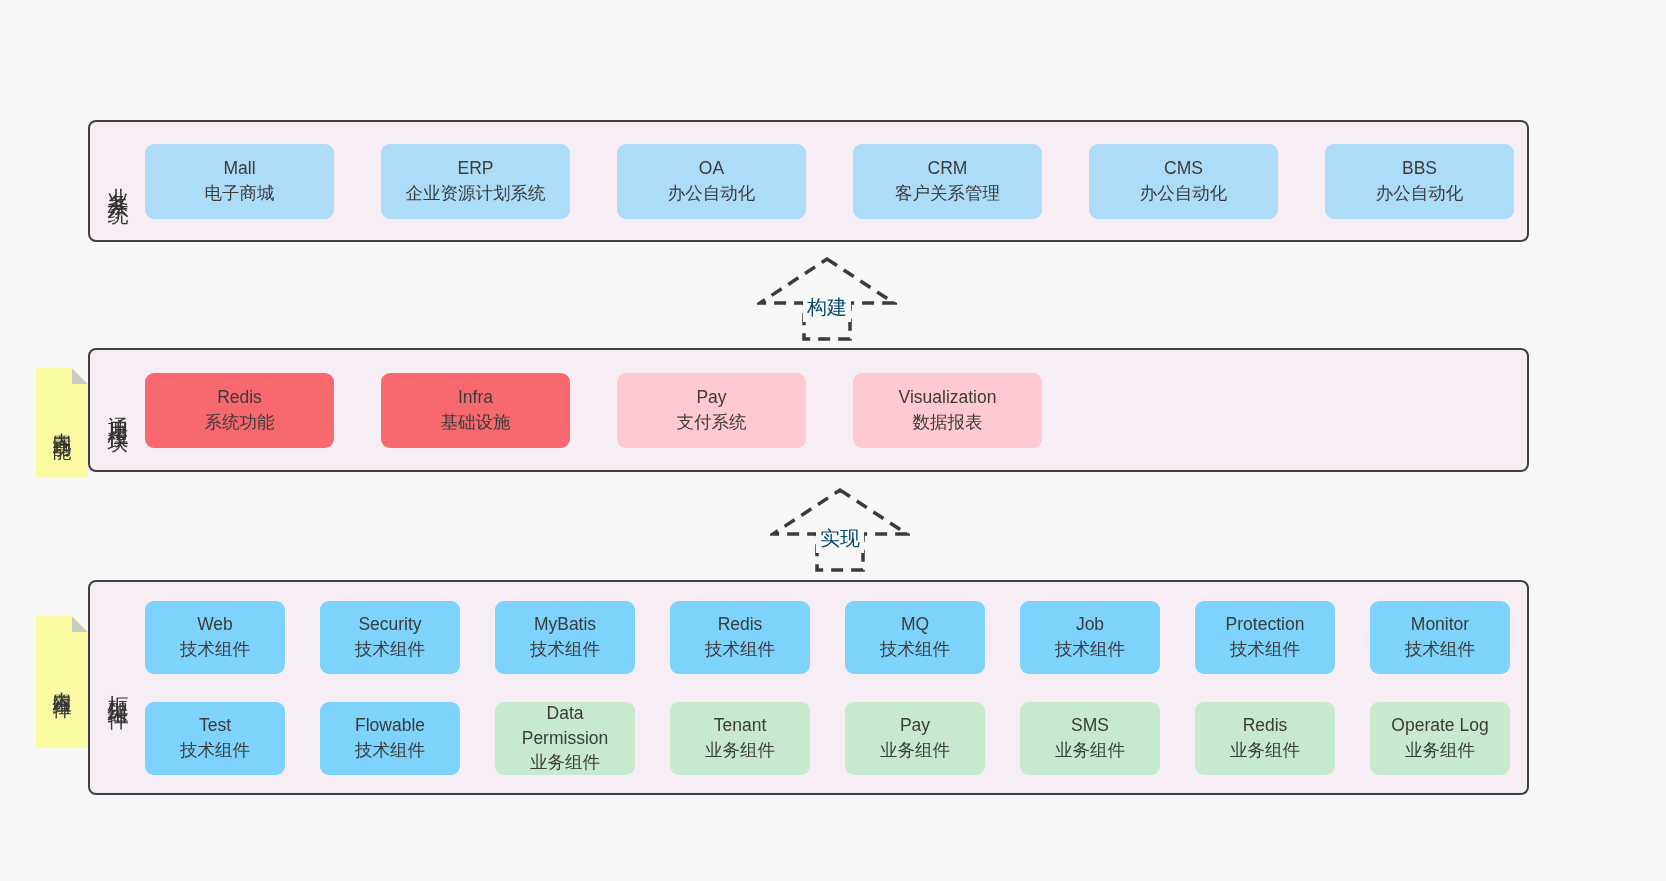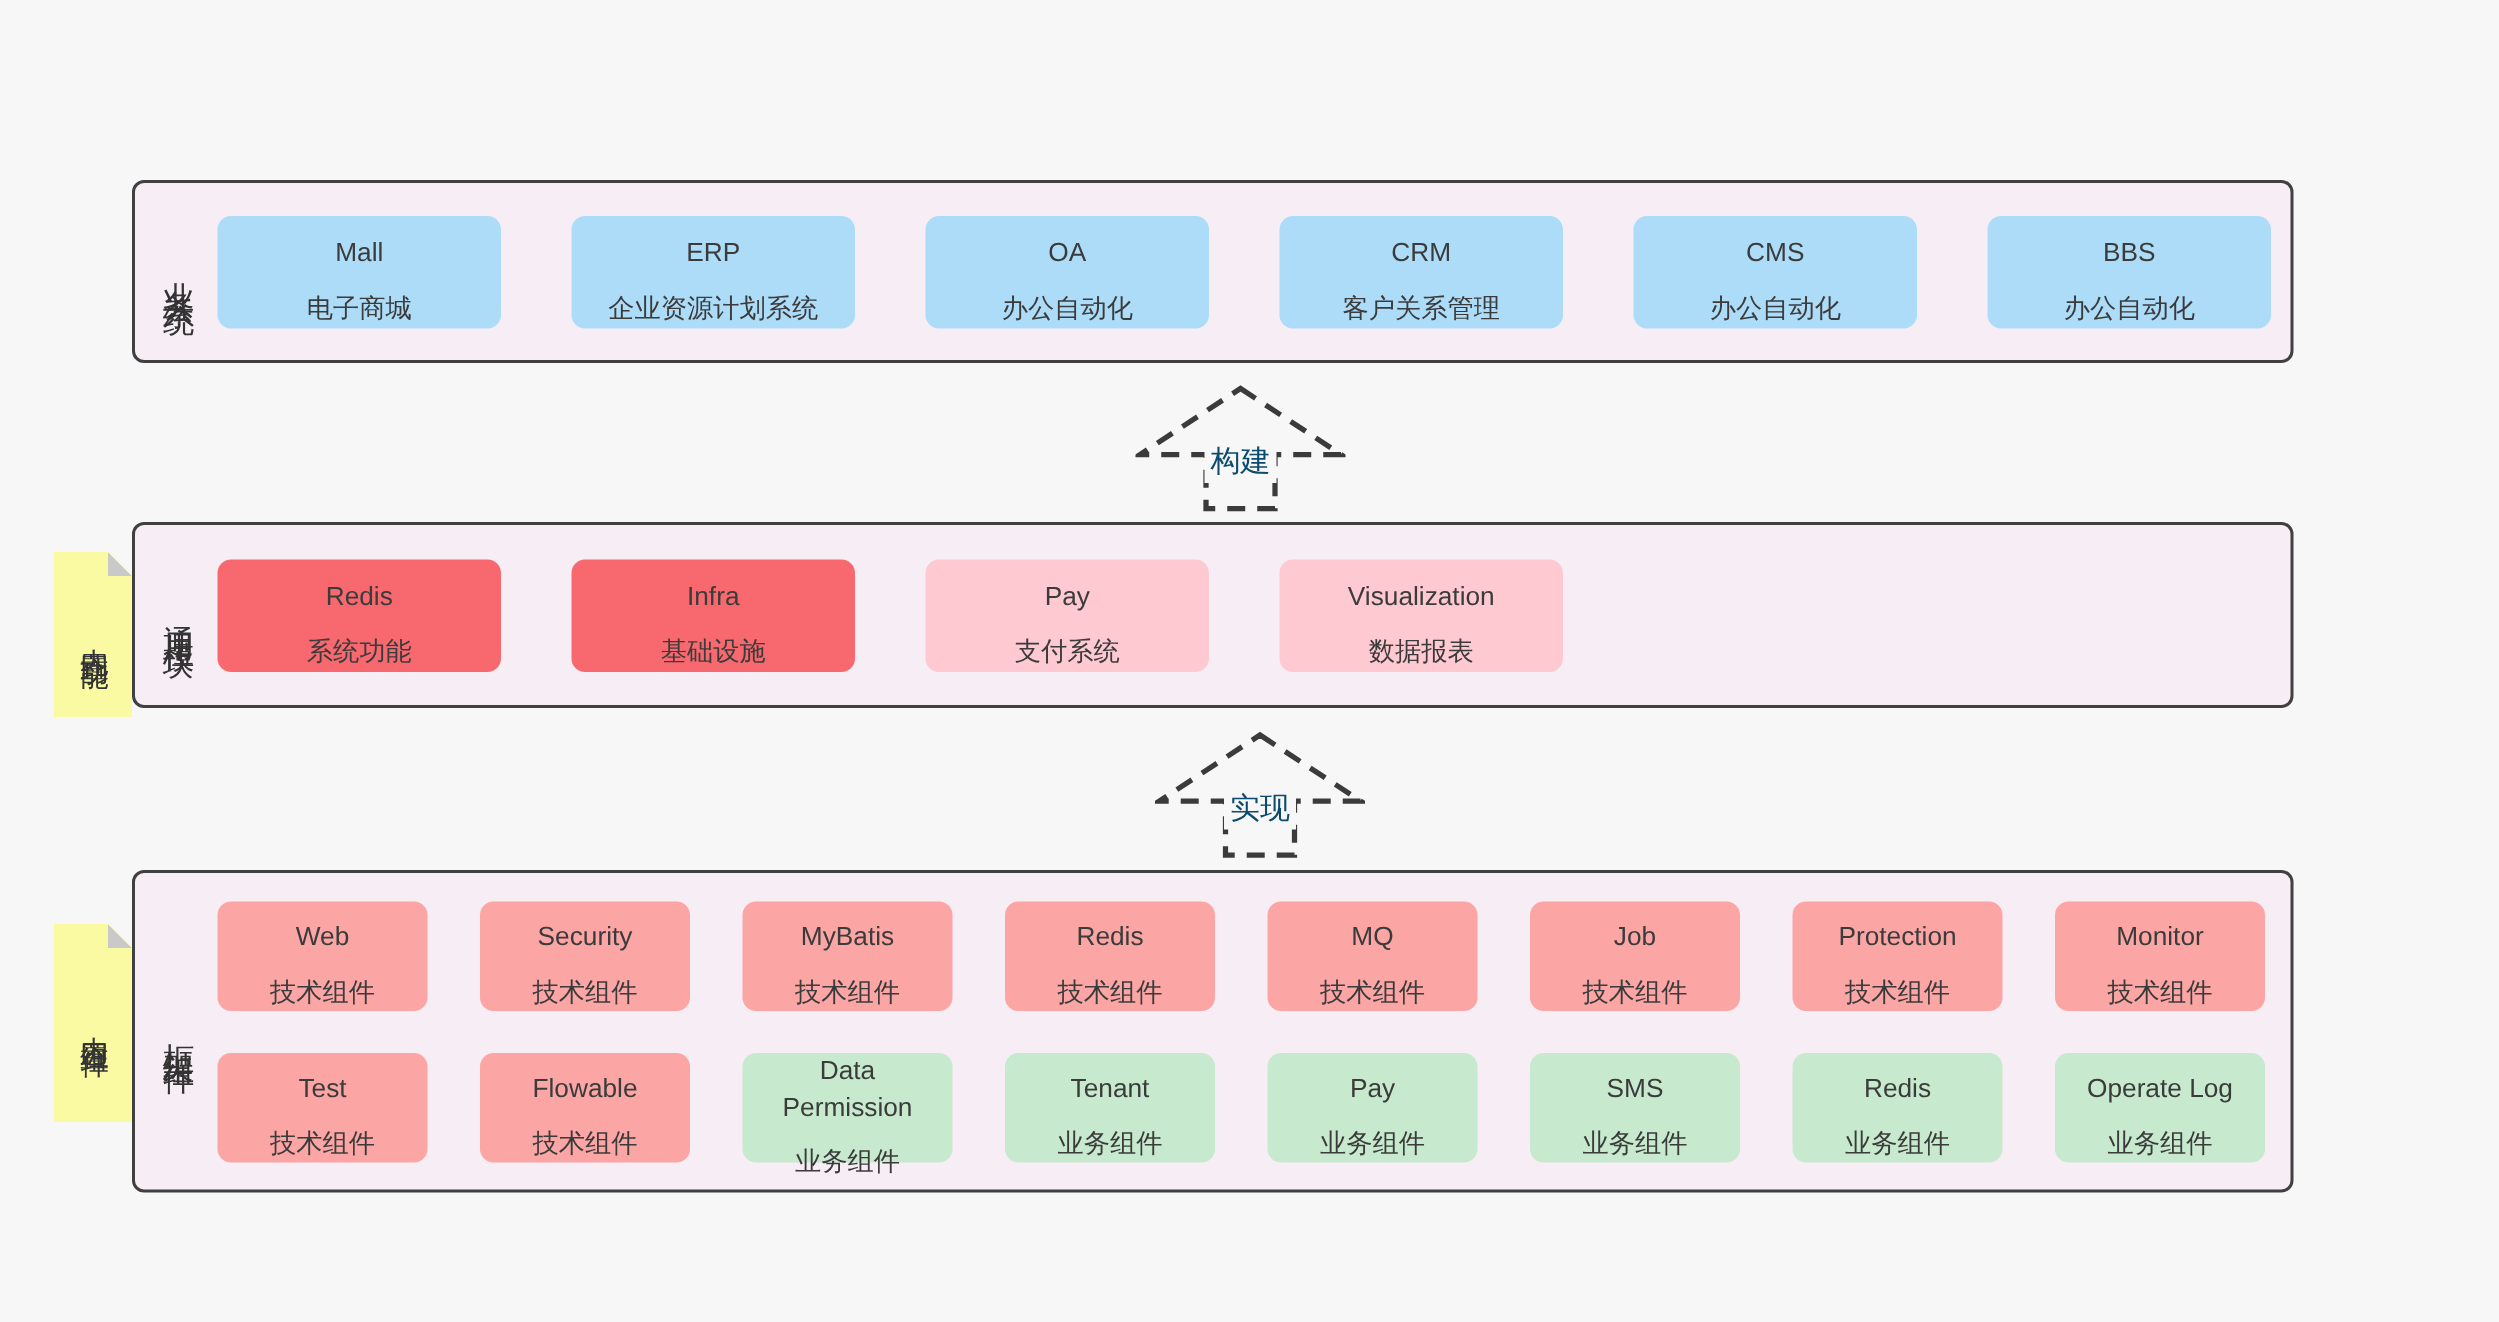--- a/index.html
+++ b/index.html
@@ -26,27 +26,27 @@
     position:absolute;left:55px;top:0;right:0;bottom:0;
     display:flex;flex-direction:column;justify-content:center;gap:28px;
   }
   .row{display:flex;gap:47px;}
   .row.compact{gap:35px;}
   .box{
     display:flex;flex-direction:column;align-items:center;justify-content:center;
     text-align:center;border-radius:9px;font-size:17.5px;line-height:1.42;
     color:#3b3b3b;box-sizing:border-box;flex:none;
   }
-  .box span{display:block;margin-top:12px;}
+  .box span{display:block;}
   .box.wide{width:189px;height:75px;padding:0 8px;}
   .box.small{width:140px;height:73px;padding:0 10px;}
   .blue{background:#addcf9;}
   .red{background:#f8696f;}
   .pink{background:#ffc9d2;}
-  .green{background:#fca5a5;}
+  .green{background:#7dd3fc;}
   .lightgreen{background:#c7eacf;}
   
   .sticky{
     position:absolute;left:36px;width:52px;background:#fafaa3;
     display:flex;align-items:center;justify-content:center;
     clip-path:polygon(0 0,calc(100% - 16px) 0,100% 16px,100% 100%,0 100%);
   }
   #note-modules{top:368px;height:110px;}
   #note-components{top:616px;height:132px;}
   .sticky .fold{

